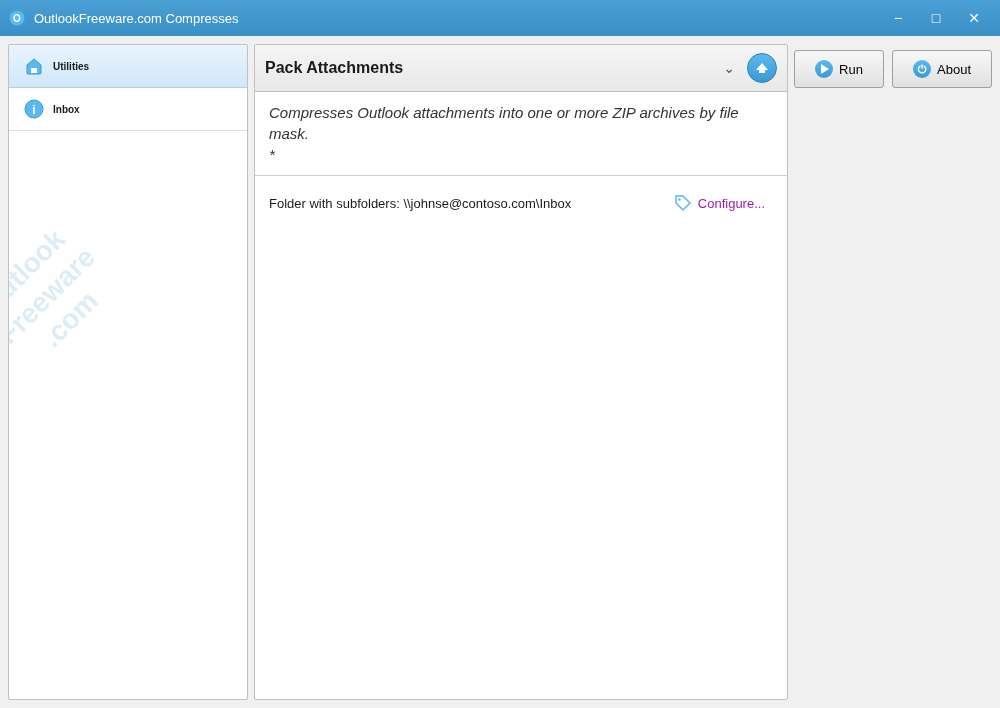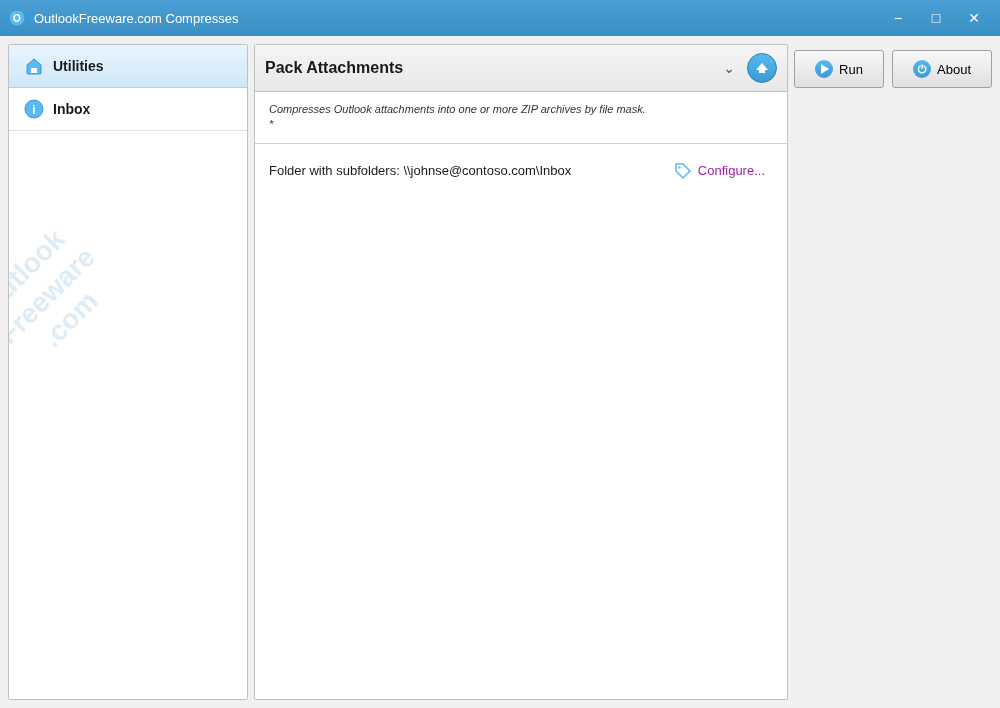--- a/index.html
+++ b/index.html
@@ -100,21 +100,21 @@
       border-bottom: 1px solid #e0e0e0;
       position: relative;
       z-index: 1;
     }
     .sidebar-item.active {
       background: linear-gradient(to bottom, #e8f4ff, #d0e8f8);
       border-bottom: 1px solid #b0d0e8;
     }
     .sidebar-item-label {
       font-weight: 600;
-      font-size: 14px;
+      font-size: 10px;
       color: #1a1a1a;
     }
 
     
     .icon-home {
       width: 22px;
       height: 22px;
       display: flex;
       align-items: center;
       justify-content: center;
@@ -182,21 +182,21 @@
       cursor: pointer;
       border: 1px solid #2a80b0;
     }
 
     
     .panel-description {
       padding: 10px 14px;
       border-bottom: 1px solid #d0d0d0;
       color: #333;
       font-style: italic;
-      font-size: 11px;
+      font-size: 15px;
       line-height: 1.4;
     }
 
     
     .panel-content {
       flex: 1;
       padding: 14px;
       overflow-y: auto;
     }
 

